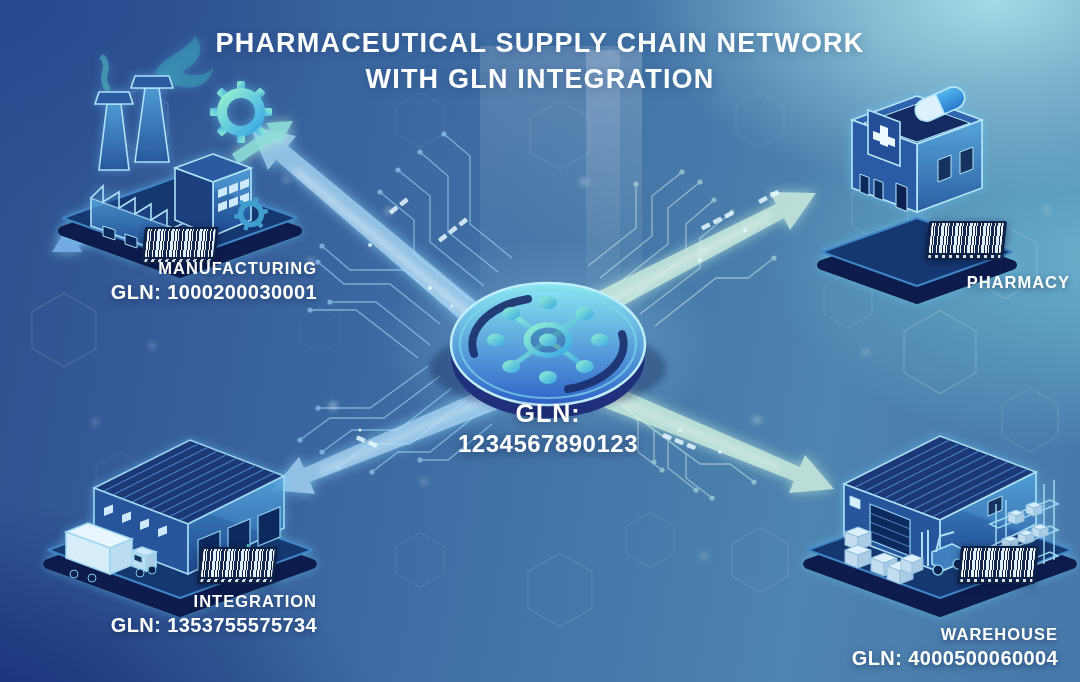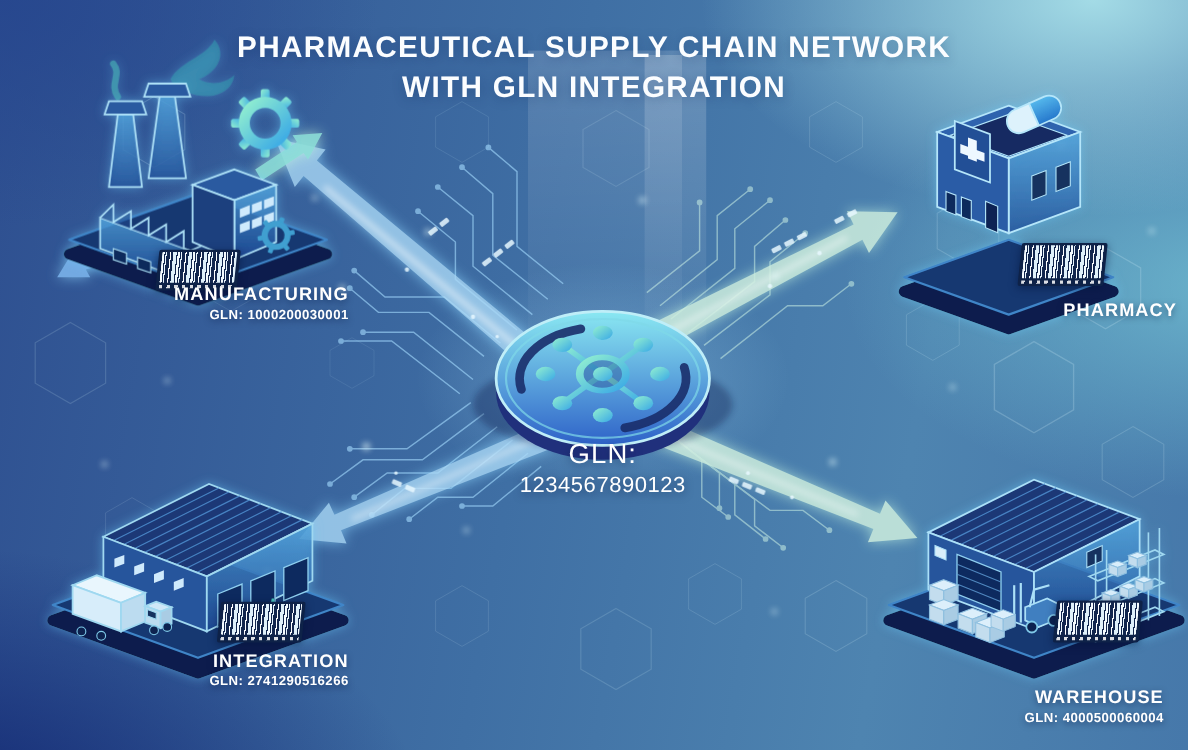--- a/index.html
+++ b/index.html
@@ -12,25 +12,25 @@
       radial-gradient(70% 62% at -6% 110%, rgba(16,36,112,.95), rgba(16,36,112,0) 60%),
       radial-gradient(58% 55% at 0% 0%, rgba(38,70,142,.85), rgba(38,70,142,0) 55%),
       linear-gradient(100deg,#2e4f90 0%,#3f6fa4 45%,#4e84b0 75%,#4678aa 100%);}
   svg.art{position:absolute;left:0;top:0;width:1080px;height:682px;}
   .txt{position:absolute;color:#ffffff;text-align:center;}
   .title{top:26px;left:0;width:1080px;font-size:27px;font-weight:bold;
     letter-spacing:1.2px;line-height:1.32;color:#fbfdff;
     text-shadow:0 2px 10px rgba(20,50,100,.35);}
   .hub-text{top:398px;left:398px;width:300px;line-height:1.25;
     text-shadow:0 2px 8px rgba(10,30,70,.55);}
-  .hub-text .l1{font-size:25px;font-weight:normal;letter-spacing:1px;}
-  .hub-text .l2{font-size:20px;font-weight:normal;letter-spacing:.5px;}
+  .hub-text .l1{font-size:25px;font-weight:bold;letter-spacing:1px;}
+  .hub-text .l2{font-size:24px;font-weight:bold;letter-spacing:.5px;}
   .node-text{width:280px;line-height:1.3;text-shadow:0 2px 6px rgba(10,30,70,.5);text-align:right;}
   .node-text .nl{font-size:16.5px;font-weight:bold;letter-spacing:1px;}
-  .node-text .ng{font-size:12px;font-weight:bold;letter-spacing:.4px;}
+  .node-text .ng{font-size:20px;font-weight:bold;letter-spacing:.4px;}
   .nt-mfg{top:258px;left:37px;}
   .nt-pha{top:272px;left:790px;}
   .nt-dis{top:591px;left:37px;}
   .nt-wh {top:624px;left:778px;}
   .barcode{position:absolute;border-radius:2px;transform:skewX(-6deg);
     background:#0e2248;box-shadow:0 2px 8px rgba(0,20,60,.55);
     display:flex;flex-direction:column;padding:2px 3px 2px 3px;box-sizing:border-box;}
   .barcode .bars{flex:1;border-radius:1px;
     background:repeating-linear-gradient(90deg,
       #f4fbff 0px,#f4fbff 2px,#12264e 2px,#12264e 3px,
@@ -540,20 +540,20 @@
 
 <div class="txt node-text nt-mfg">
   <div class="nl">MANUFACTURING</div>
   <div class="ng">GLN: 1000200030001</div>
 </div>
 <div class="txt node-text nt-pha">
   <div class="nl">PHARMACY</div>
 </div>
 <div class="txt node-text nt-dis">
   <div class="nl">INTEGRATION</div>
-  <div class="ng">GLN: 2741290516266</div>
+  <div class="ng">GLN: 1353755575734</div>
 </div>
 <div class="txt node-text nt-wh">
   <div class="nl">WAREHOUSE</div>
   <div class="ng">GLN: 4000500060004</div>
 </div>
 
 </div>
 
 </body></html>

